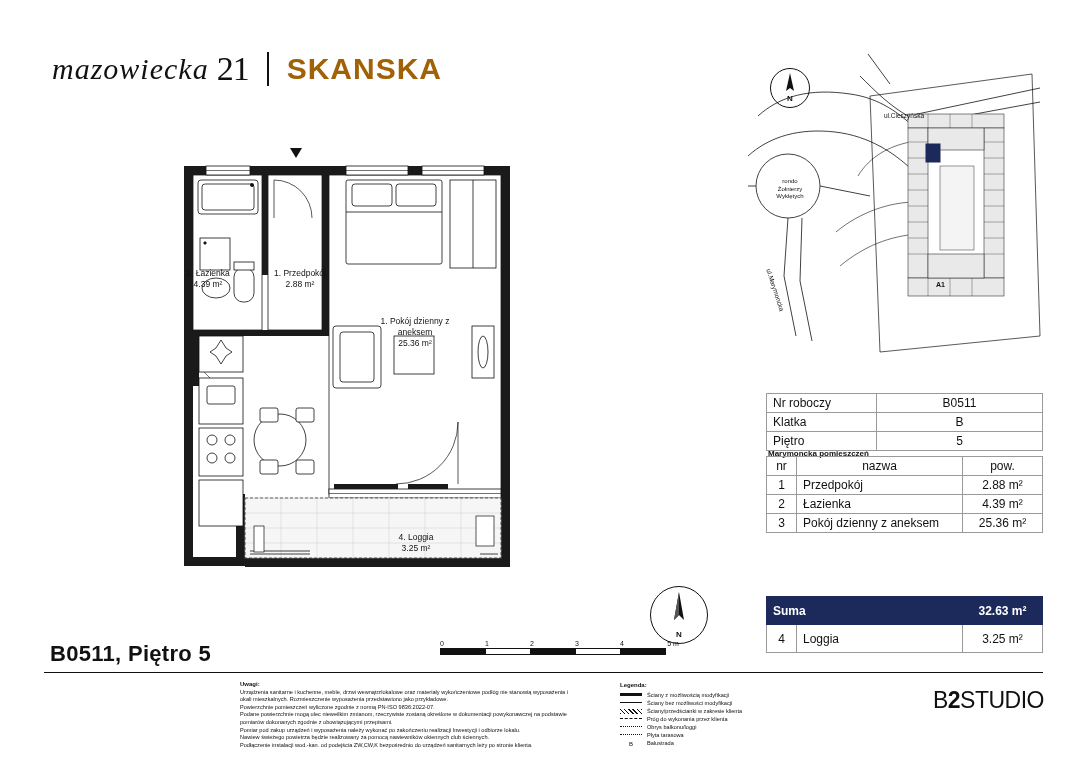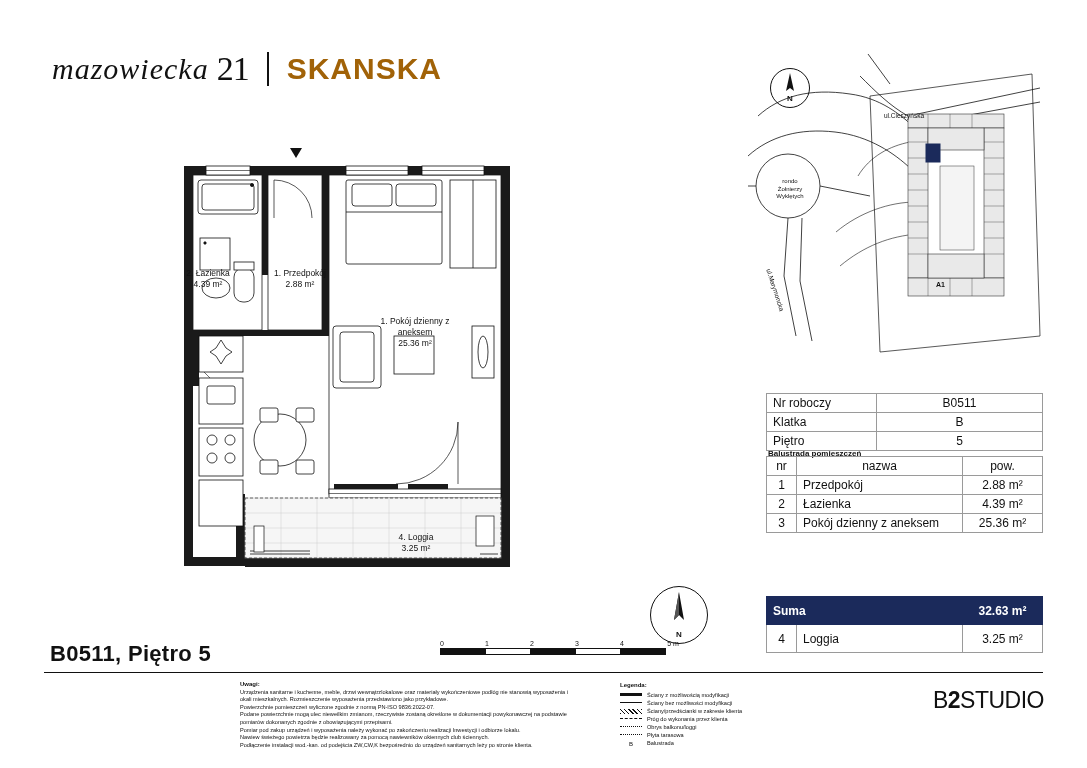--- a/index.html
+++ b/index.html
@@ -424,21 +424,21 @@
       <td class="k">Klatka</td>
       <td class="v">B</td>
     </tr>
     <tr>
       <td class="k">Piętro</td>
       <td class="v">5</td>
     </tr>
   </tbody>
     </table>
 
-  <div class="sect-title" id="zest-title">Balustrada pomieszczeń</div>
+  <div class="sect-title" id="zest-title">Marymoncka pomieszczeń</div>
   <table class="tbl" id="tbl-rooms">
     <tbody>
         <tr class="head">
       <td class="nr">nr</td>
       <td class="nm">nazwa</td>
       <td class="pw">pow.</td>
     </tr>
     <tr>
       <td class="nr">1</td>
       <td class="nm">Przedpokój</td>

